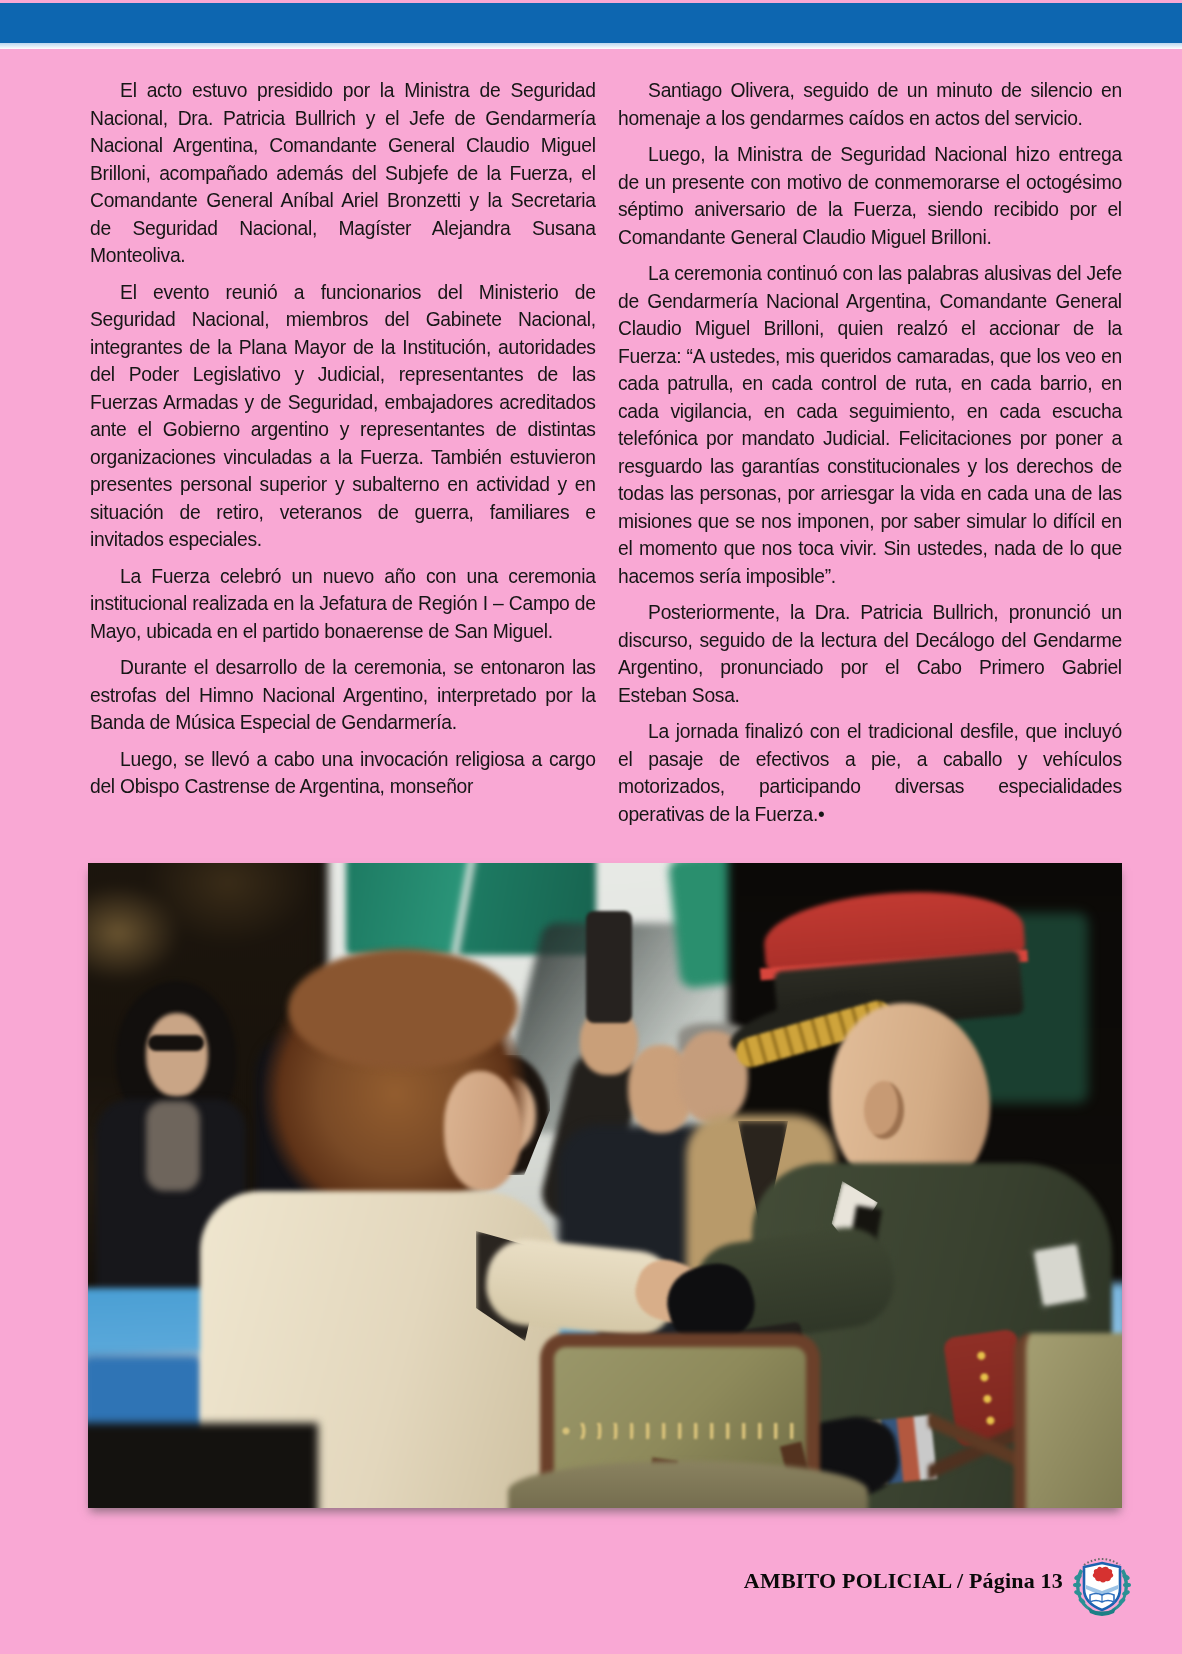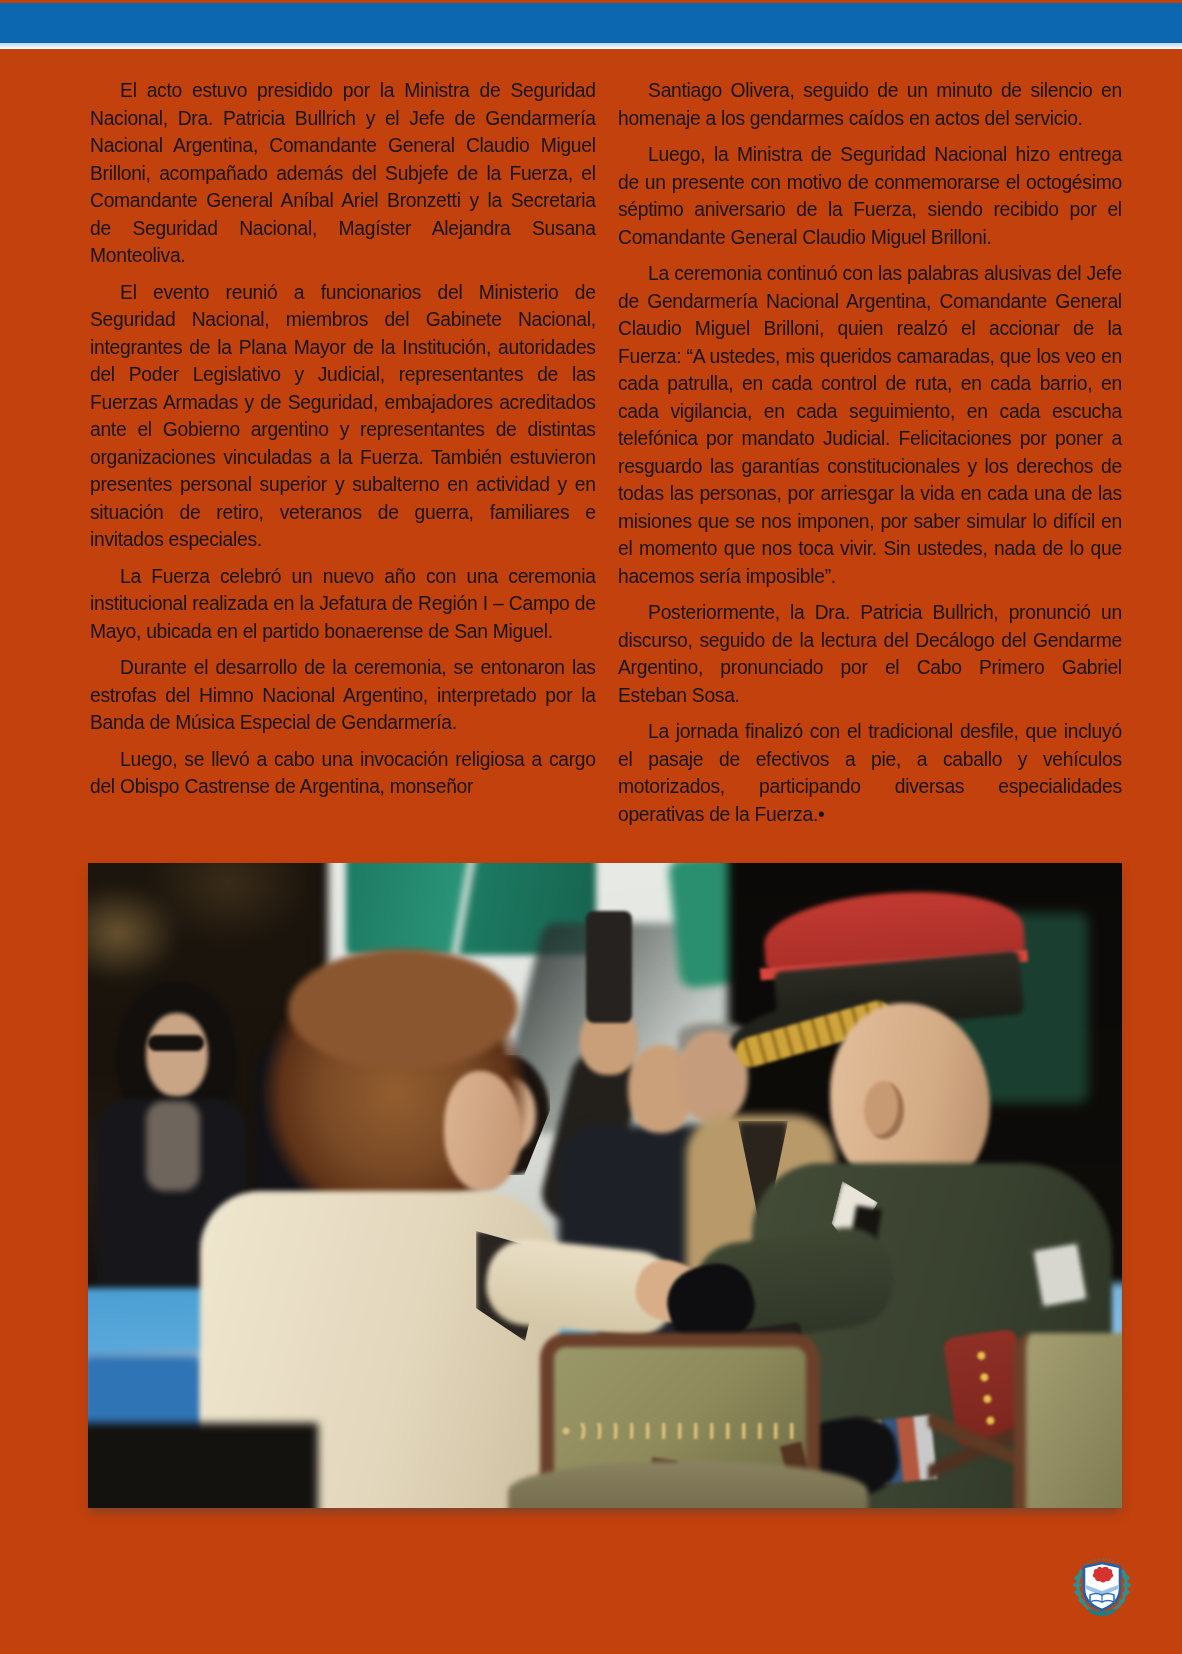--- a/index.html
+++ b/index.html
@@ -1,17 +1,17 @@
 <!DOCTYPE html>
 <html lang="es"><head>
 <meta charset="utf-8">
 <style>
   html,body{margin:0;padding:0;}
   body{background:#ffffff;font-family:"Liberation Sans",sans-serif;}
-  .page{position:relative;width:1182px;height:1654px;background:#c2410c;overflow:hidden;}
+  .page{position:relative;width:1182px;height:1654px;background:#f9a8d4;overflow:hidden;}
 
   
   .top-bar{position:absolute;top:3px;left:0;width:1182px;height:40px;background:#0d66b0;}
   .top-bar::after{content:"";position:absolute;left:0;right:0;top:40px;height:6px;
     background:linear-gradient(#bcd7ee,#ffffff);}
 
   
   .article-col{position:absolute;top:76px;text-align:justify;color:#161616;
     font-size:20.5px;line-height:27.5px;letter-spacing:-0.3px;
     transform:scaleX(0.94);transform-origin:0 0;}
@@ -246,20 +246,21 @@
     <div class="ph-chair1"></div>
     <div class="ph-chair1-studs"></div>
     <div class="ph-chair-leg"></div>
     <div class="ph-chair-leg2"></div>
     <div class="ph-table"></div>
     <div class="ph-wood-x"></div>
     <div class="ph-chair2"></div>
     <div class="ph-dark-bottomleft"></div>
   </div>
 
+  <div class="footer-credit">AMBITO POLICIAL / Página 13</div>
 
   <svg class="footer-logo" viewBox="0 0 64 66">
 
     <g fill="#2a9094">
       <path d="M10,18 Q2,34 10,50 Q14,58 24,62 L22,58 Q12,52 10,42 Q8,30 13,20 Z"></path>
       <path d="M54,18 Q62,34 54,50 Q50,58 40,62 L42,58 Q52,52 54,42 Q56,30 51,20 Z"></path>
       <ellipse cx="8" cy="26" rx="4" ry="2.2" transform="rotate(-30 8 26)"></ellipse>
       <ellipse cx="7" cy="34" rx="4" ry="2.2"></ellipse>
       <ellipse cx="8" cy="42" rx="4" ry="2.2" transform="rotate(25 8 42)"></ellipse>
       <ellipse cx="12" cy="50" rx="4" ry="2.2" transform="rotate(45 12 50)"></ellipse>

